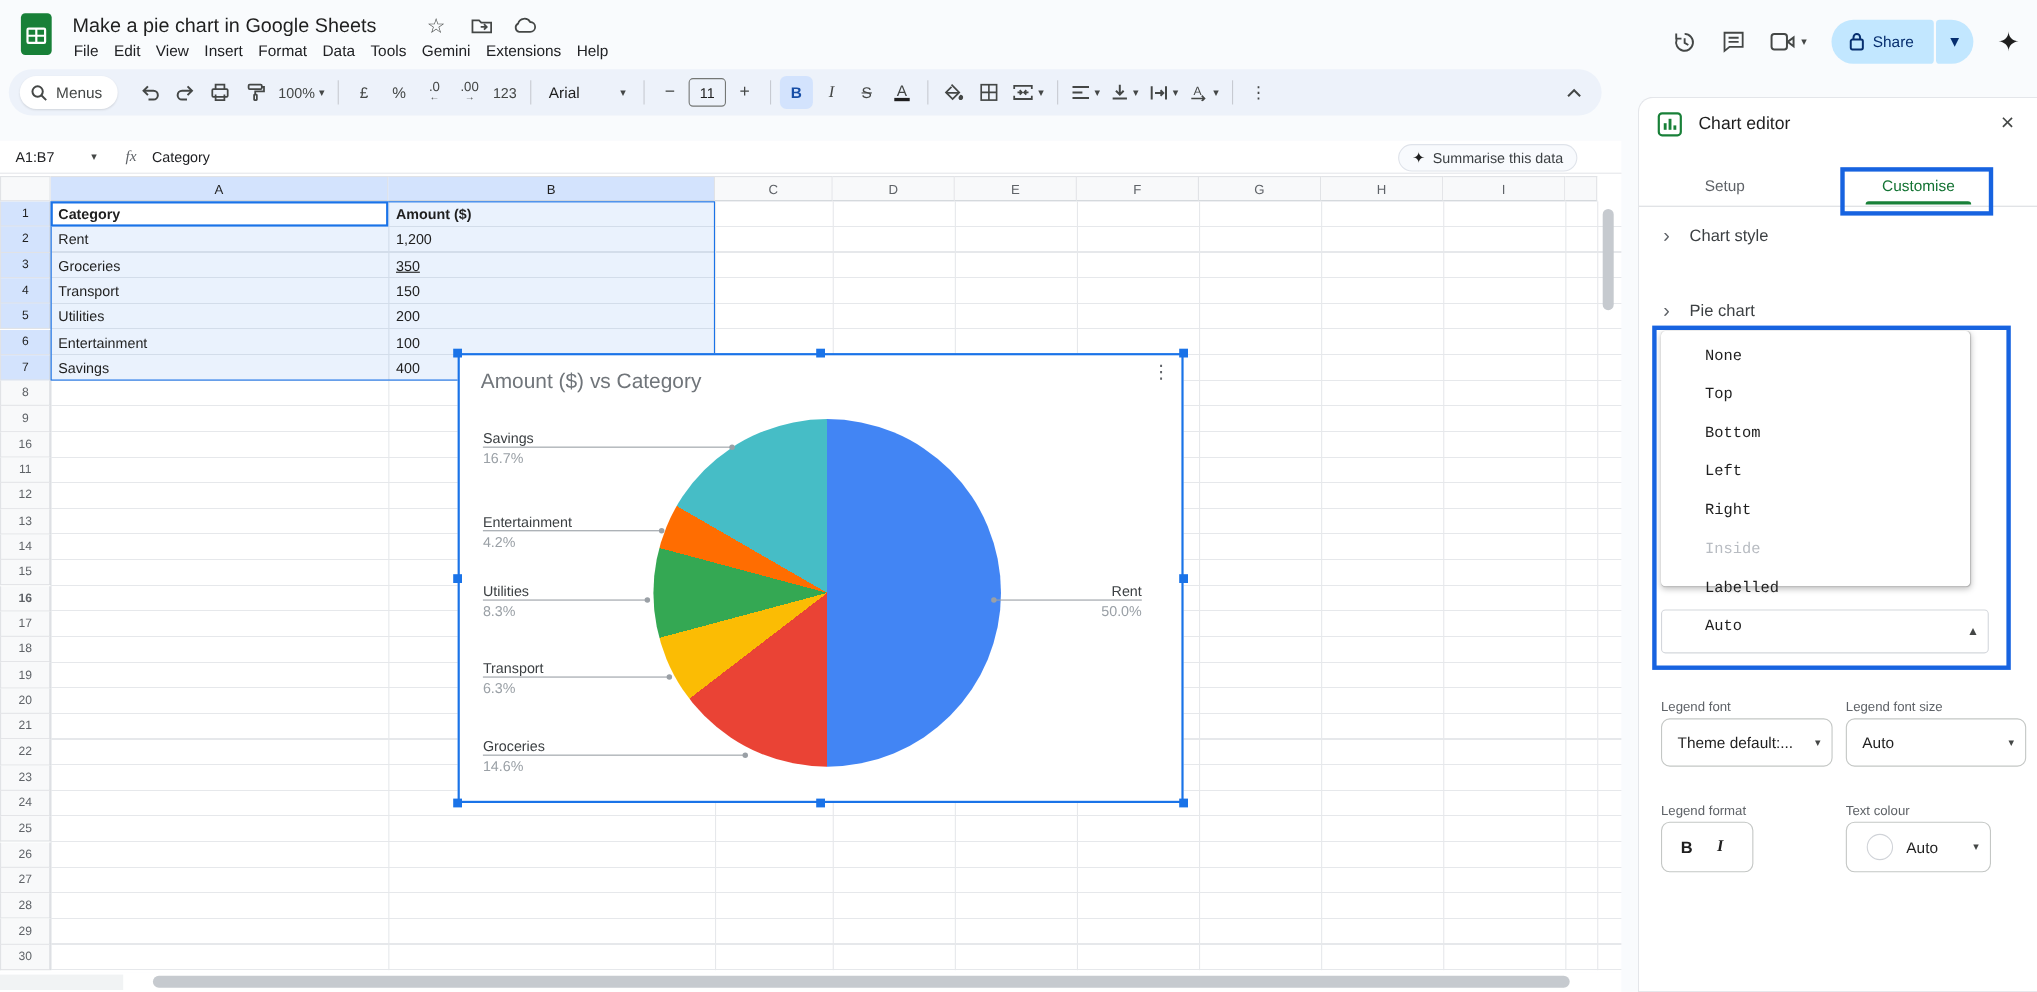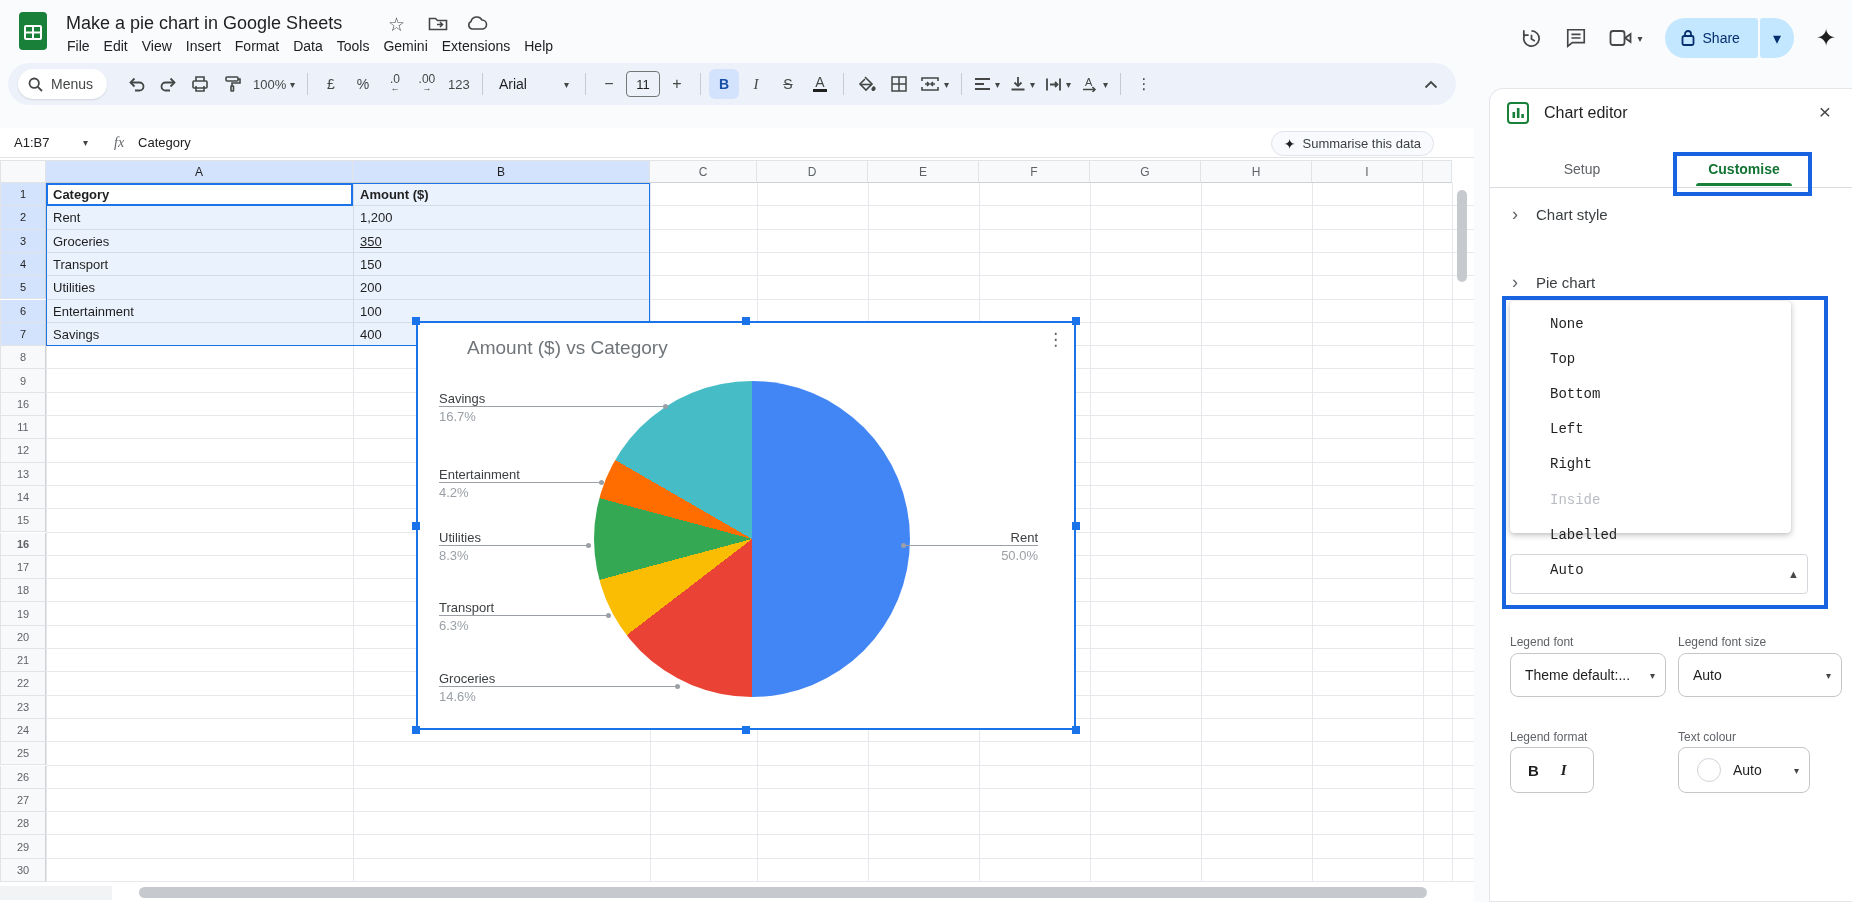--- a/index.html
+++ b/index.html
@@ -59,38 +59,38 @@
   .rangefill { background:rgba(26,115,232,.09); }
   .rangeborder { border:1px solid #1a73e8; }
   .activecell { background:#fff; border:2px solid #1a73e8; }
   .vscroll { left:1457px; top:190px; width:10px; height:92px; background:#c6cacf; border-radius:5px; }
   .hscroll-strip { left:0; top:884px; width:1474px; height:18px; background:#fff; }
   .hscroll-corner { left:0; top:886px; width:112px; height:14px; background:#f1f3f4; }
   .hscroll { left:139px; top:887px; width:1288px; height:11px; background:#c6cacf; border-radius:6px; }
   
   .chart { left:416px; top:321px; width:660px; height:409px; background:#fff; border:2px solid #1a73e8; z-index:6; }
   .handle { position:absolute; width:8px; height:8px; background:#1a73e8; z-index:7; }
-  .chart-title { position:absolute; left:19px; top:14px; font-size:19px; color:#70757a;margin-left:30px; }
+  .chart-title { position:absolute; left:19px; top:14px; font-size:19px; color:#70757a; }
   .kebab { position:absolute; right:10px; top:6px; font-size:17px; color:#5f6368; letter-spacing:0; }
   .pie { position:absolute; border-radius:50%; }
   .plabel { position:absolute; z-index:2; }
   .plabel .nm { font-size:13px; color:#3c4043; line-height:15px; }
   .plabel .ln { height:1px; background:#9aa0a6; position:relative; }
   .plabel .ln .dot { position:absolute; top:-2px; width:5px; height:5px; border-radius:50%; background:#9aa0a6; }
   .plabel .pc { font-size:13px; color:#9aa0a6; line-height:15px; margin-top:2px; }
   
   .panel { left:1489px; top:88px; width:363px; height:814px; background:#fff; border:1px solid #e4e6ea;
     border-right:none; border-radius:14px 0 0 0; z-index:3; }
   .panel-head { position:absolute; left:16px; top:12px; display:flex; align-items:center; gap:14px; }
   .panel-title { font-size:16px; color:#1f1f1f; }
   .close-x { position:absolute; right:12px; top:8px; font-size:21px; color:#444746; width:30px; height:30px;
     display:flex; align-items:center; justify-content:center; }
   .tab { position:absolute; top:62px; width:120px; height:36px; display:flex; align-items:center; justify-content:center;
     font-size:14px; color:#5f6368; }
-  .tab.active { color:#137333; font-weight:bold; }
+  .tab.active { color:#137333; font-weight:normal; }
   .tab-underline { position:absolute; left:206px; top:94px; width:96px; height:3px; background:#188038; border-radius:3px 3px 0 0; }
   .tabs-divider { position:absolute; left:0; top:98px; width:363px; height:1px; background:#dadce0; }
   .section { position:absolute; left:22px; display:flex; align-items:center; gap:18px; font-size:15px; color:#3c4043; }
   .chev { color:#5f6368; font-size:18px; }
   .anno { position:absolute; border:4px solid #1763e0; z-index:10; pointer-events:none; }
   .bg-select { position:absolute; left:20px; top:465px; width:298px; height:40px; border:1px solid #d4d7dc; border-radius:4px; }
   .bg-select .up { position:absolute; right:8px; top:13px; font-size:11px; color:#444746; }
   .ddcard { position:absolute; left:20px; top:212px; width:281px; height:232px; background:#fff; border-radius:4px;
     box-shadow:0 2px 6px rgba(0,0,0,.25), 0 0 1px rgba(0,0,0,.2); z-index:11; padding-top:5px;font-family:Liberation Mono, monospace; }
   .dd-item { height:35.2px; display:flex; align-items:center; padding-left:40px; font-size:14px; color:#1f1f1f; }
@@ -458,21 +458,21 @@
         <svg width="24" height="24" viewBox="0 0 24 24">
           <rect x="2" y="2" width="20" height="20" rx="3" fill="none" stroke="#188038" stroke-width="2"></rect>
           <rect x="6.5" y="11" width="2.6" height="6" fill="#188038"></rect>
           <rect x="10.9" y="7" width="2.6" height="10" fill="#188038"></rect>
           <rect x="15.3" y="13" width="2.6" height="4" fill="#188038"></rect>
         </svg>
       </span>
       <span class="panel-title">Chart editor</span>
     </div>
     <span class="close-x">×</span>
-    <span class="tab" style="left:32px;">Setup</span>
+    <span class="tab" style="left:18px;">Setup</span>
     <span class="tab active" style="left:194px;">Customise</span>
     <span class="tab-underline"></span>
     <span class="tabs-divider"></span>
 
     <div class="section" style="top:115px;">
       <span class="chev">›</span>
       <span>Chart style</span>
     </div>
     <div class="section" style="top:183px;">
       <span class="chev">›</span>

